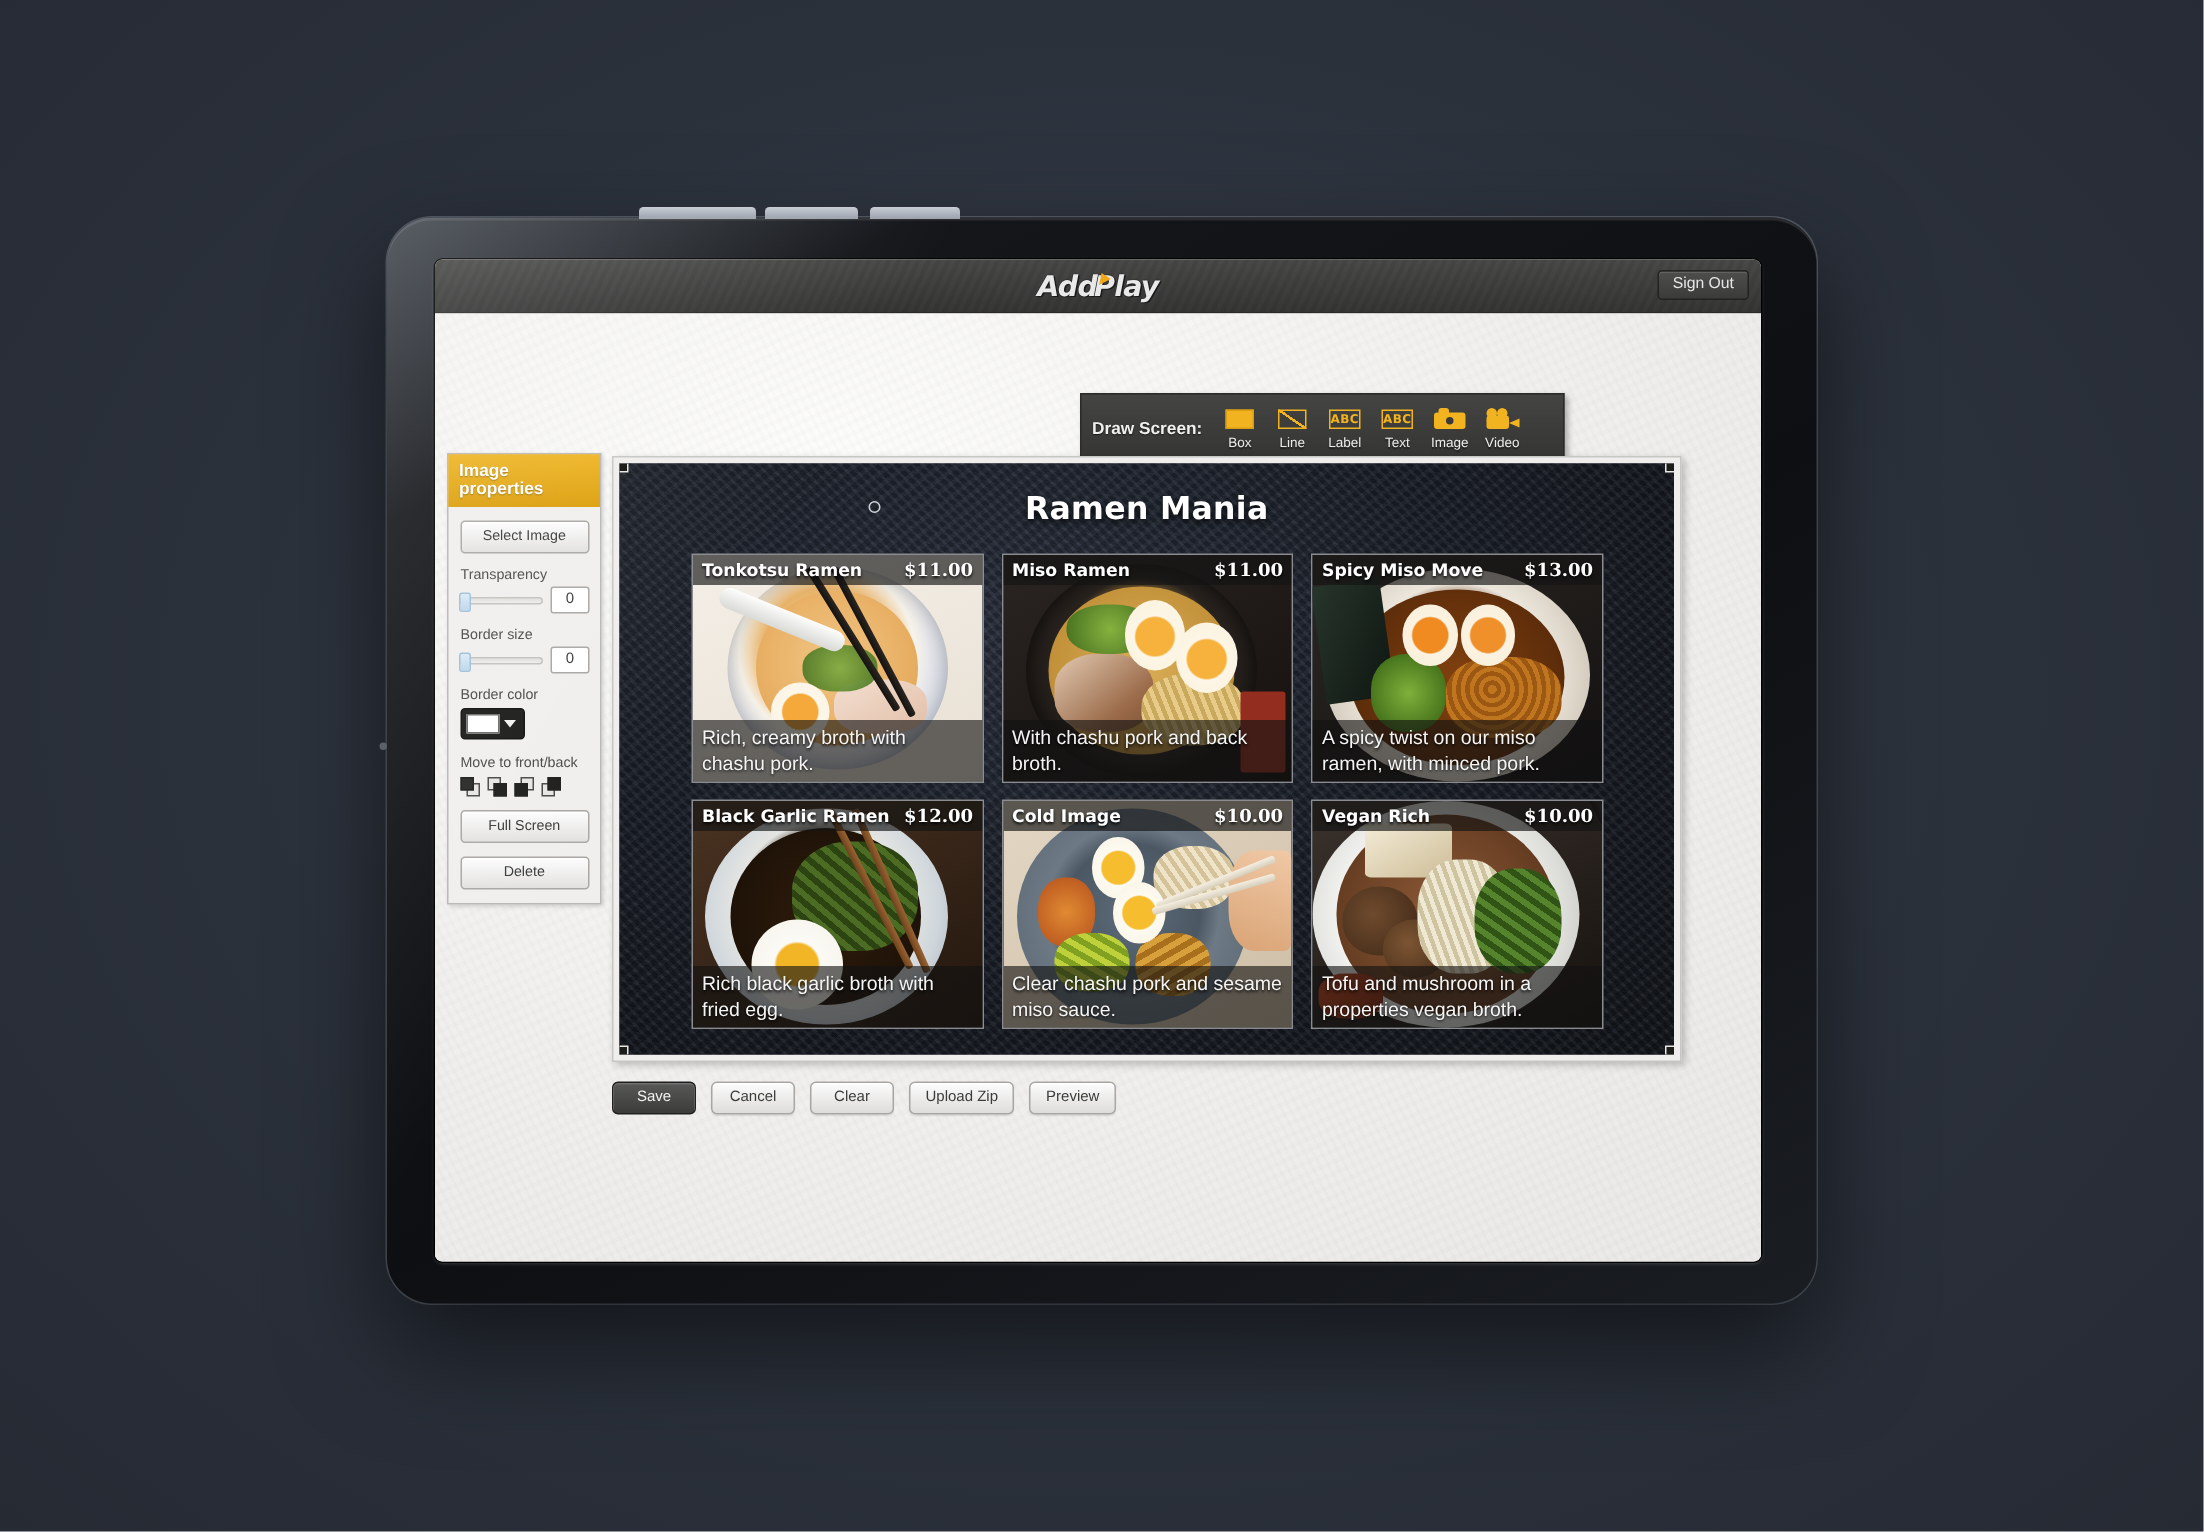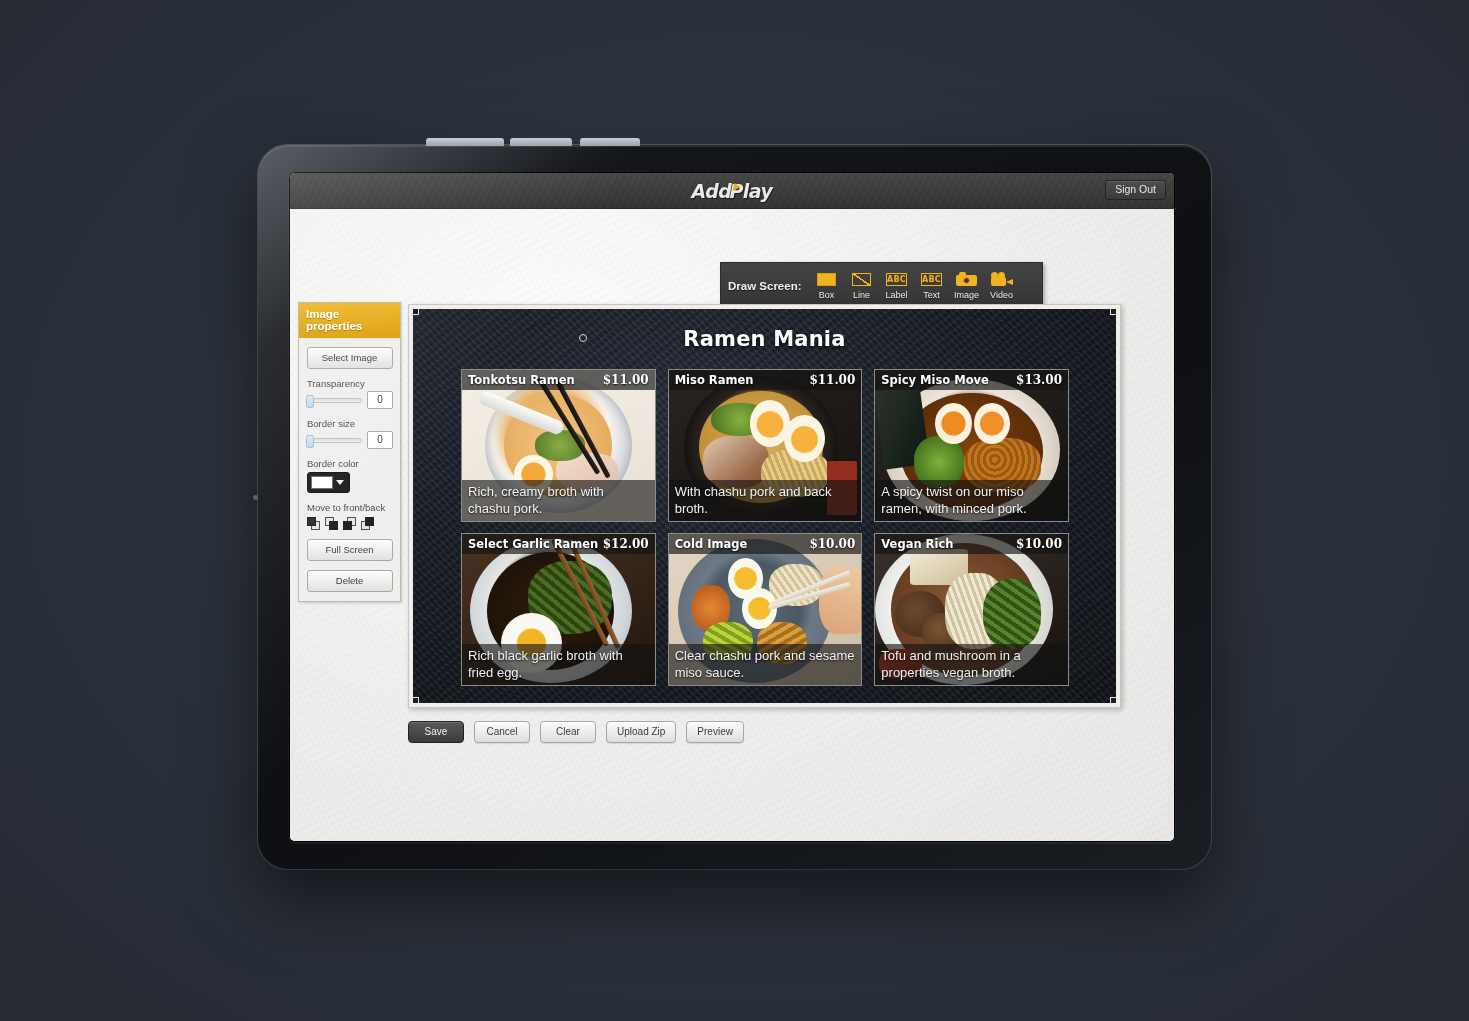--- a/index.html
+++ b/index.html
@@ -635,21 +635,21 @@
             <div class="card">
               <div class="ph p4">
                 <div class="bowl b1"></div>
                   <div class="bowl b2"></div>
                 <div class="bowl grn"></div>
                   <div class="bowl egg"></div>
                 <div class="cs1"></div>
                   <div class="cs2"></div>
               </div>
               <div class="card-hdr">
-                <span class="card-name">Select Garlic Ramen</span>
+                <span class="card-name">Black Garlic Ramen</span>
                 <span class="card-price">$12.00</span>
               </div>
               <div class="card-desc">Rich black garlic broth with fried egg.</div>
             </div>
 
             <div class="card">
               <div class="ph p5">
                 <div class="bowl b1"></div>
                   <div class="bowl b2"></div>
                 <div class="bowl veg1"></div>

